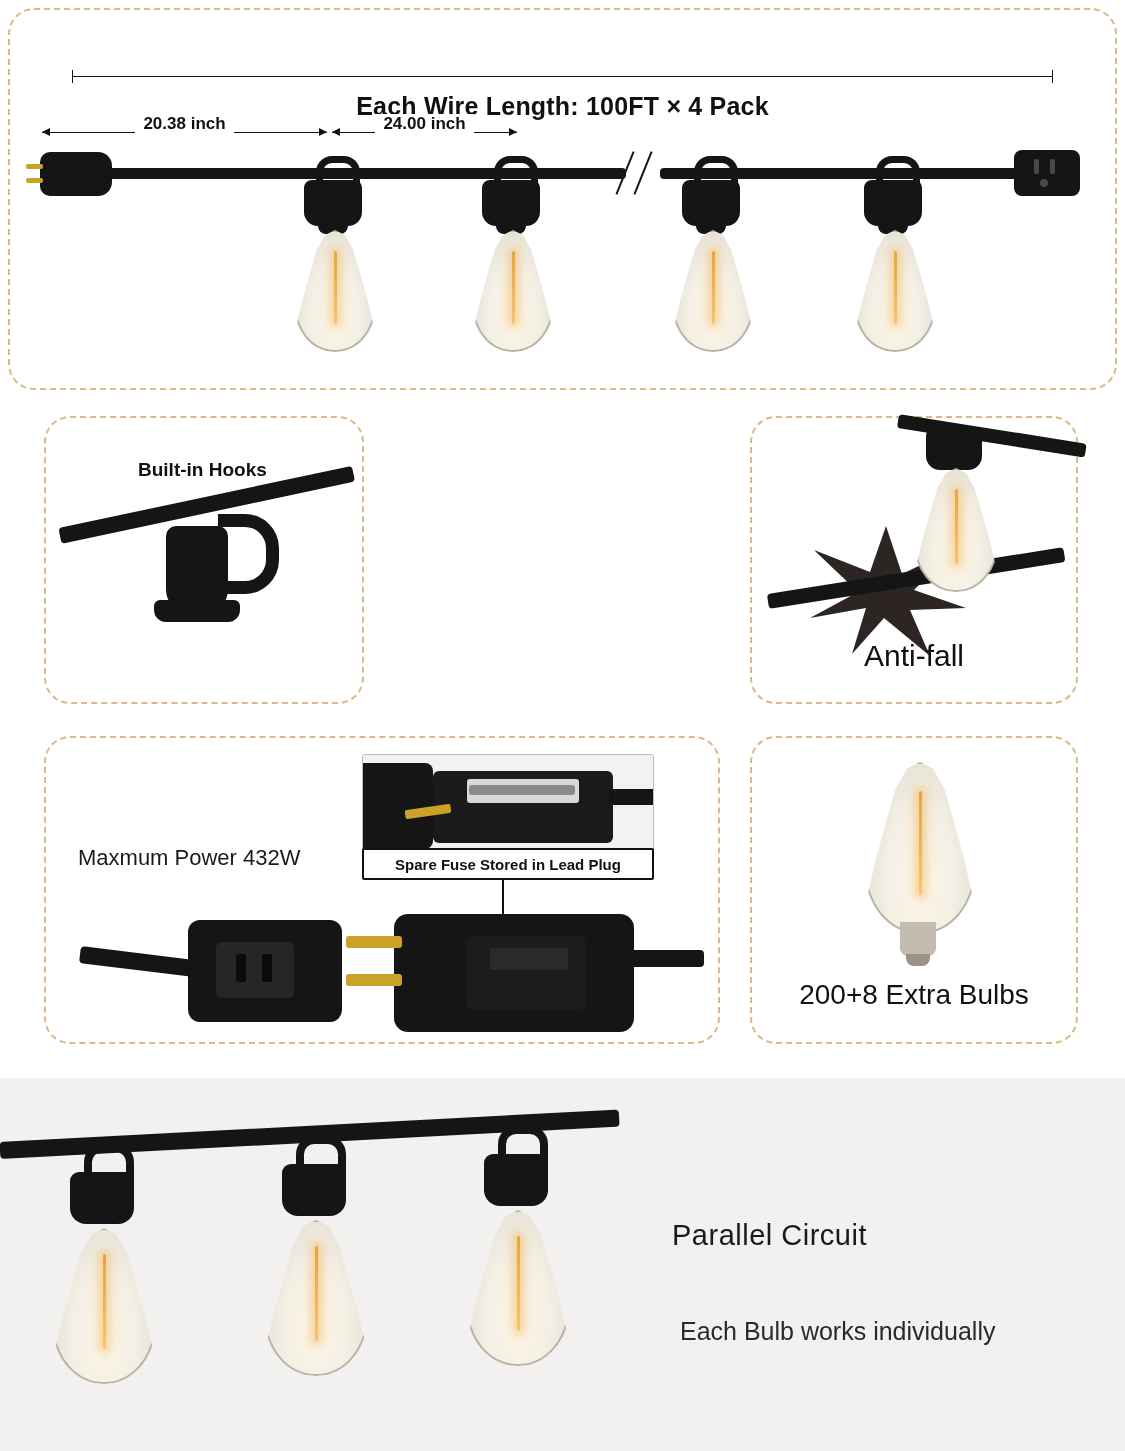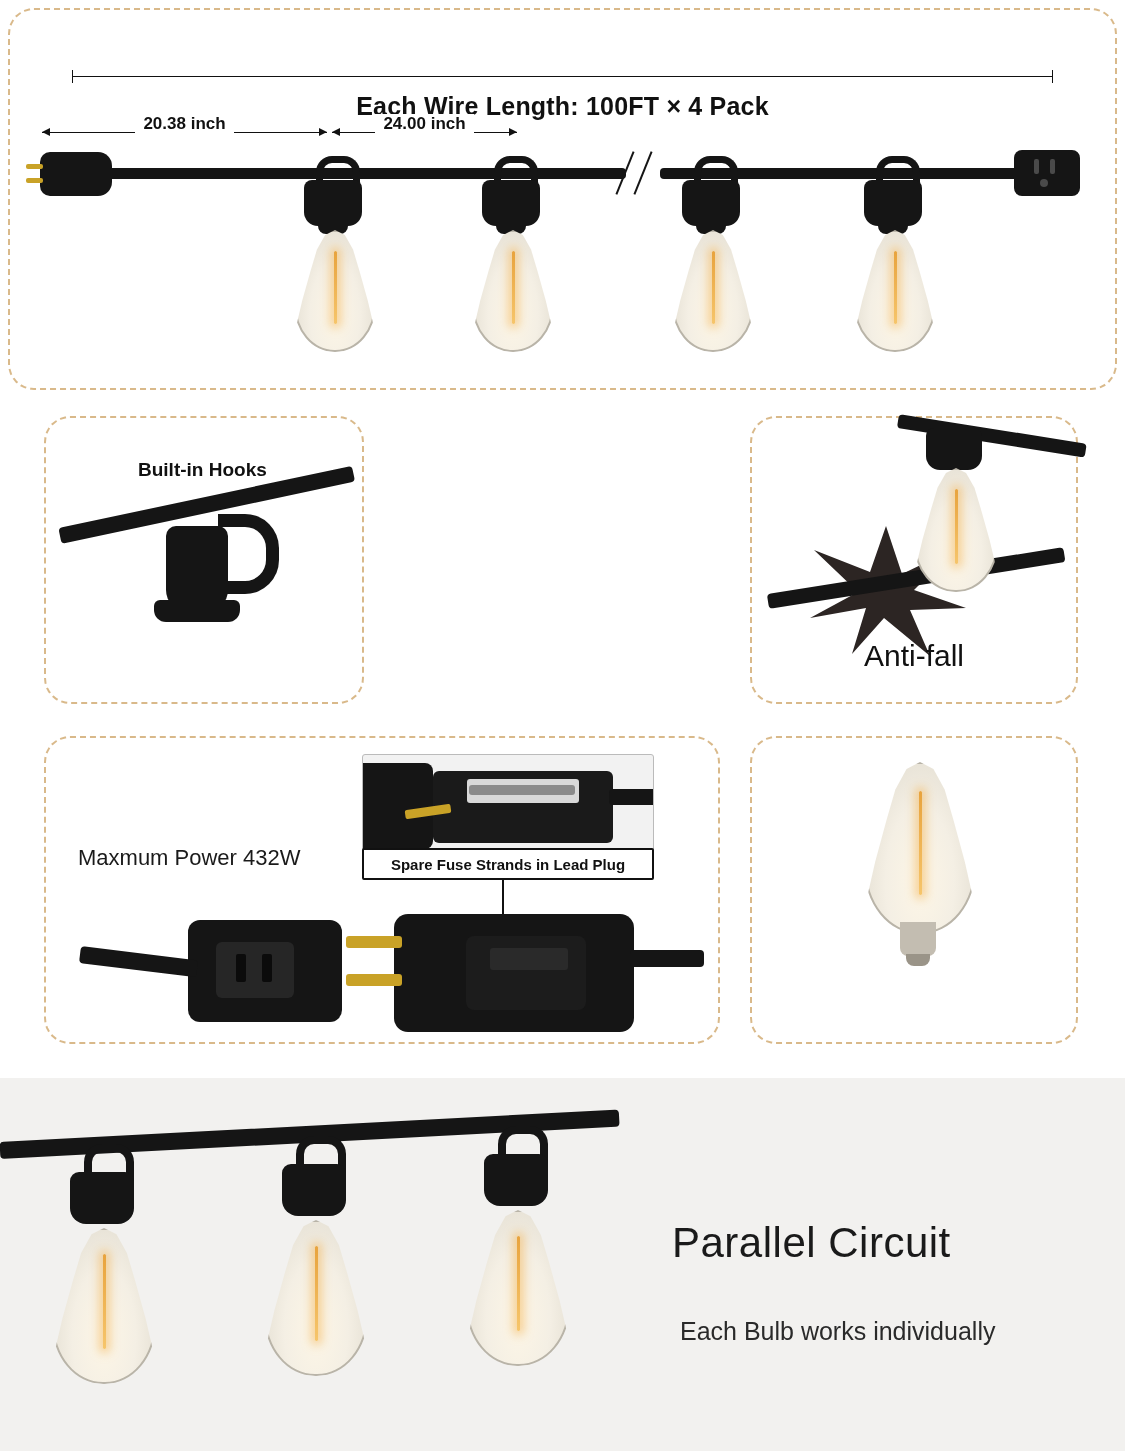--- a/index.html
+++ b/index.html
@@ -343,21 +343,21 @@
     left: 0;
     top: 1078px;
     width: 1125px;
     height: 373px;
     background: #f2f1ef;
   }
   #bottom-title {
     position: absolute;
     left: 672px;
     top: 141px;
-    font-size: 42px;
+    font-size: 29px;
     color: #1a1a1a;
     letter-spacing: .5px;
   }
   #bottom-sub {
     position: absolute;
     left: 680px;
     top: 198px;
     font-size: 25px;
     color: #2a2a2a;
     margin-top: 41px;
@@ -495,21 +495,21 @@
     <div class="caption" id="cap-power-2">Maxmum Power 432W</div>
 
     <div class="callout" id="fuse-photo">
       <div style="position:absolute; left:-10px; top:8px; width:80px; height:86px; background:#151515; border-radius:8px;"></div>
       <div style="position:absolute; left:70px; top:16px; width:180px; height:72px; background:#1a1a1a; border-radius:6px;"></div>
       <div style="position:absolute; left:104px; top:24px; width:112px; height:24px; background:#d8d8d8; border-radius:3px;"></div>
       <div style="position:absolute; left:106px; top:30px; width:106px; height:10px; background:#8a8a8a; border-radius:3px;"></div>
       <div style="position:absolute; left:42px; top:52px; width:46px; height:9px; background:#c9a227; border-radius:2px; transform:rotate(-8deg);"></div>
       <div style="position:absolute; left:246px; top:34px; width:52px; height:16px; background:#151515; border-radius:4px;"></div>
     </div>
-    <div class="callout" id="fuse-label">Spare Fuse Strands in Lead Plug</div>
+    <div class="callout" id="fuse-label">Spare Fuse Stored in Lead Plug</div>
     <div class="pointer-line"></div>
     <div class="pointer-arrow"></div>
 
     <div style="position:absolute; left:142px; top:182px; width:154px; height:102px; background:#151515; border-radius:12px;">
       <div style="position:absolute; left:28px; top:22px; width:78px; height:56px; background:#262626; border-radius:6px;"></div>
       <div style="position:absolute; left:48px; top:34px; width:10px; height:28px; background:#0b0b0b; border-radius:2px;"></div>
       <div style="position:absolute; left:74px; top:34px; width:10px; height:28px; background:#0b0b0b; border-radius:2px;"></div>
     </div>
     <div class="wire" style="left:34px; top:208px; width:118px; height:17px; transform:rotate(7deg); transform-origin:left center;"></div>
 
@@ -523,20 +523,21 @@
   </div>
 
   <div class="panel" id="panel-extra">
     <div style="position:absolute; left:104px; top:24px; width:124px; height:212px;">
       <div class="bulb" style="left:8px; top:0; width:108px; height:168px;">
         <div class="filament"></div>
       </div>
       <div style="position:absolute; left:44px; top:160px; width:36px; height:34px; background:#c3bdb1; border-radius:0 0 8px 8px;"></div>
       <div style="position:absolute; left:50px; top:192px; width:24px; height:12px; background:#9a9488; border-radius:0 0 8px 8px;"></div>
     </div>
+    <div class="caption" id="cap-extra">200+8 Extra Bulbs</div>
   </div>
 
   <div id="bottom-band">
     <div class="bottom-wire" style="left:0; top:64px; width:620px; height:17px; transform:rotate(-3deg); transform-origin:left center;"></div>
 
     <div class="big-lamp" style="position:absolute; left:46px; top:92px; width:112px;">
       <div class="hook"></div>
       <div class="holder"></div>
       <div class="bulb">
           <div class="filament"></div>

